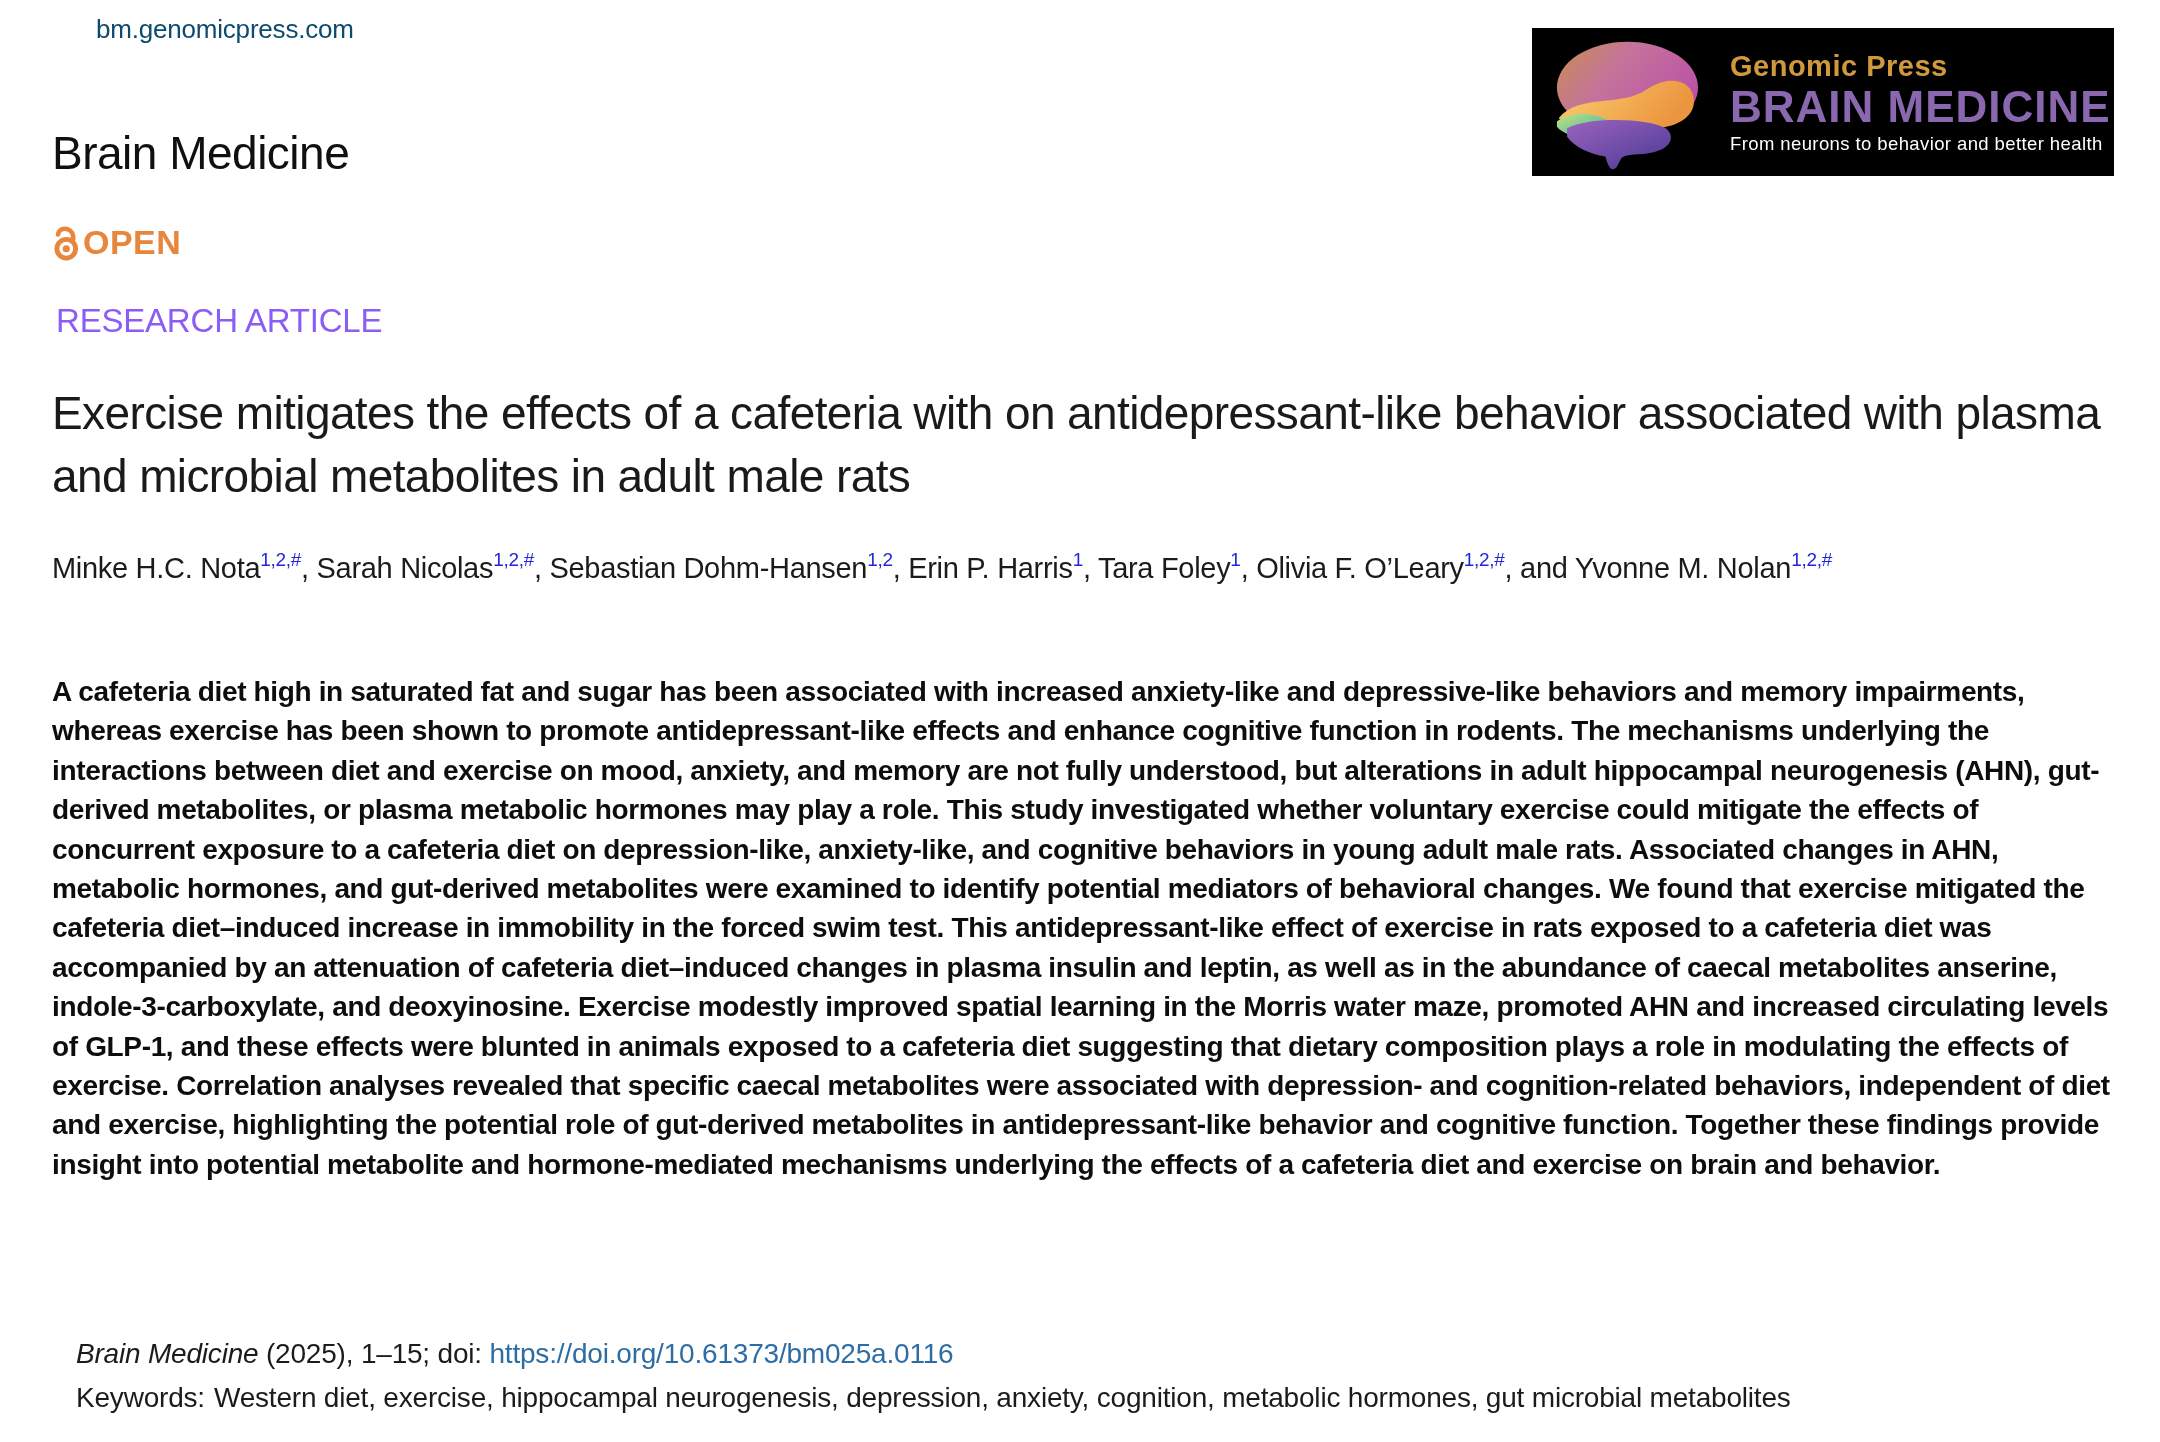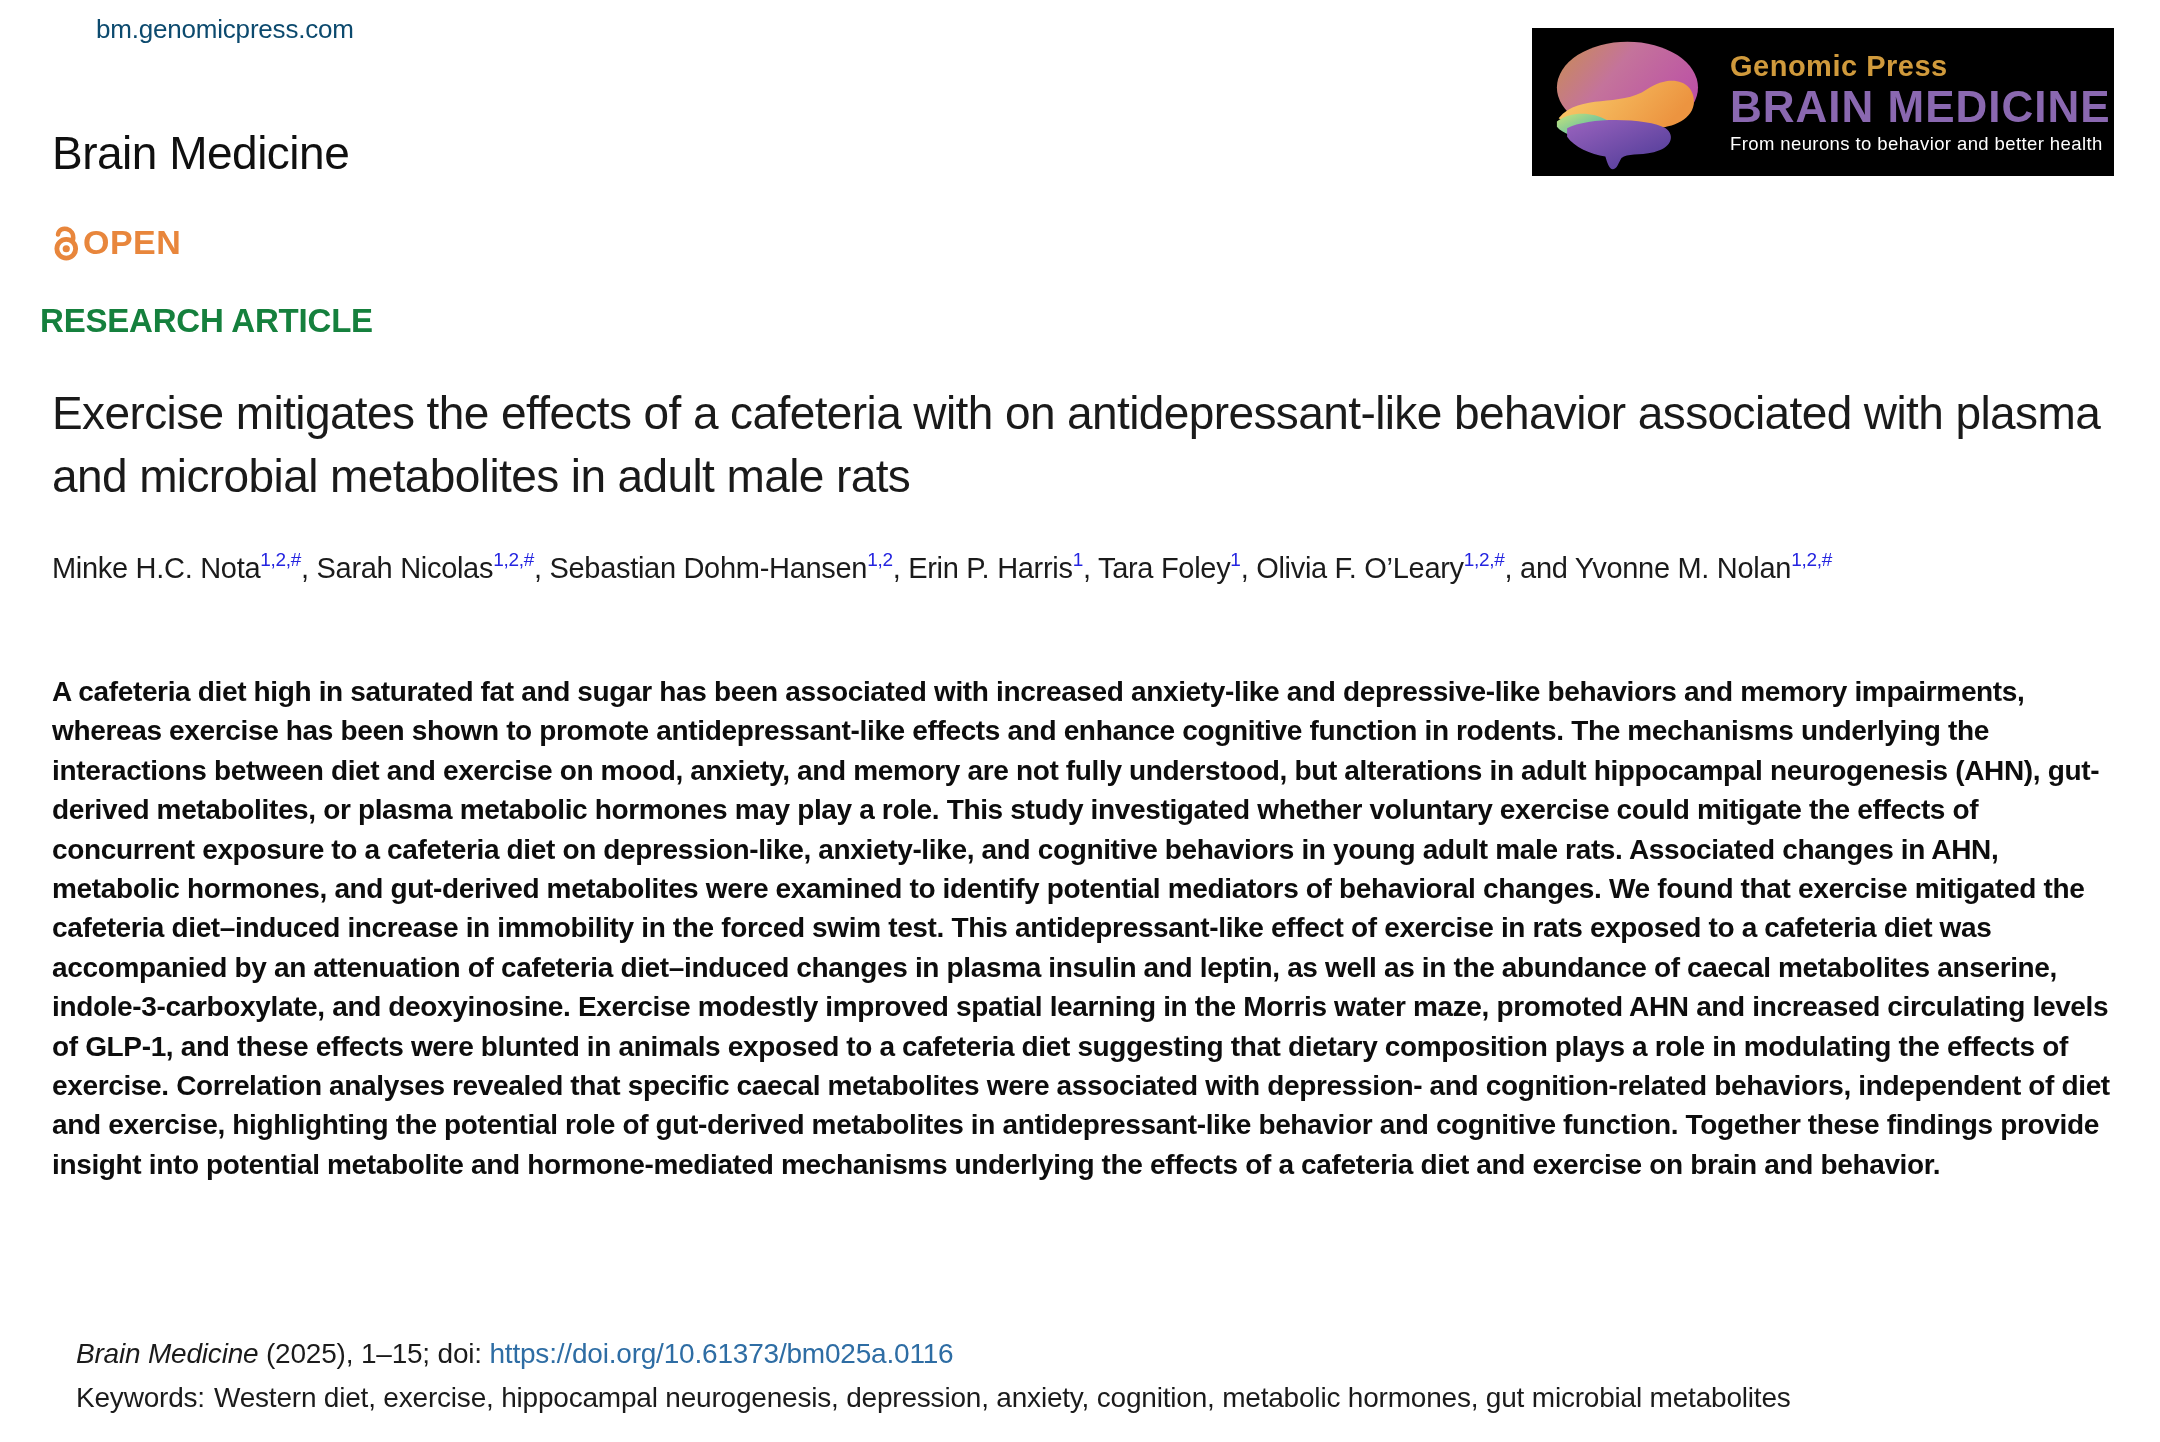--- a/index.html
+++ b/index.html
@@ -41,22 +41,22 @@
   .open-row {
     position: absolute; top: 222px; left: 52px;
     display: flex; align-items: center; gap: 1px;
   }
   .open-row .oa-icon { display: block; }
   .open-label {
     color: #E8863C; font-size: 34px; font-weight: bold; letter-spacing: 0.5px;
   }
 
   .article-type {
-    position: absolute; top: 302px; left: 40px;
-    font-size: 33px; font-weight: bold; color: #15803d; letter-spacing: -0.2px;
+    position: absolute; top: 302px; left: 56px;
+    font-size: 33px; font-weight: normal; color: #8b5cf6; letter-spacing: -0.2px;
   }
 
   .article-title {
     position: absolute; top: 382px; left: 52px; width: 2062px;
     font-size: 46px; font-weight: 400; color: #1a1a1a;
     line-height: 63px; letter-spacing: -0.6px;
   }
 
   .authors-line {
     position: absolute; top: 552px; left: 52px; width: 2080px;

